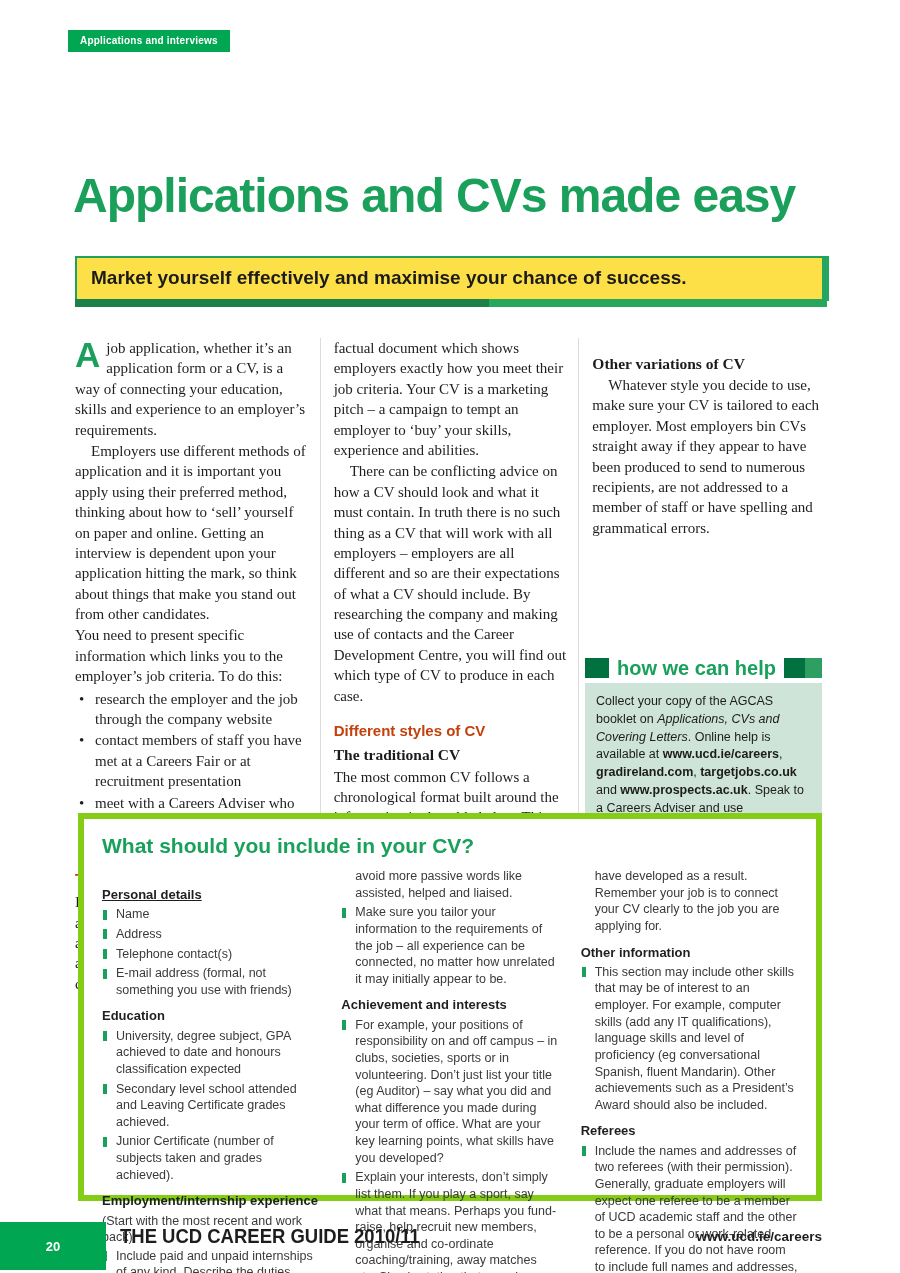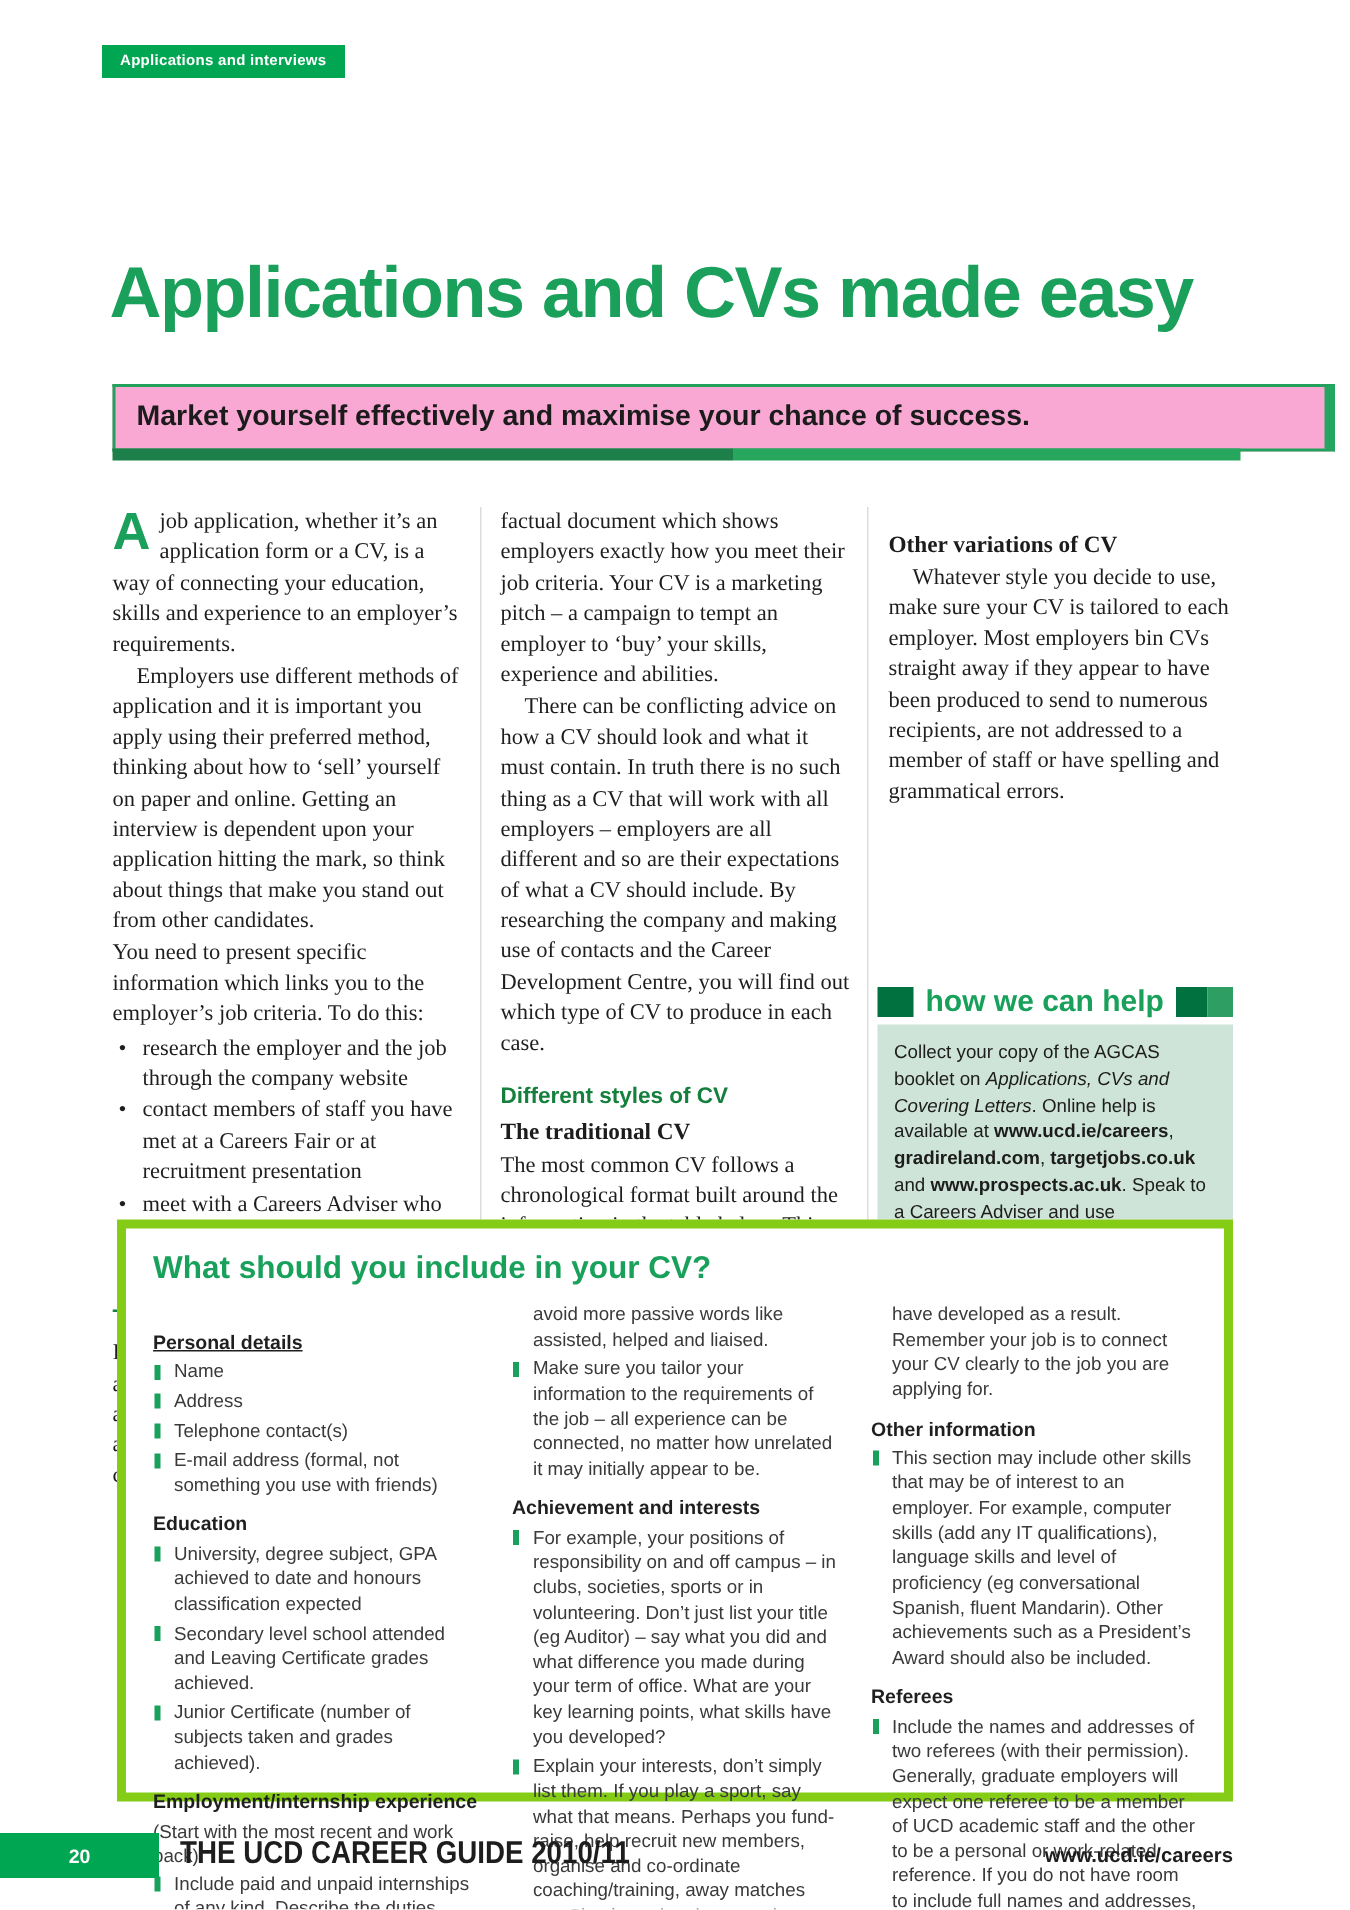--- a/index.html
+++ b/index.html
@@ -9,37 +9,37 @@
 
   
   .badge { position:absolute; left:68px; top:30px; background:#00a651; color:#fff;
            font-weight:bold; font-size:10px; padding:5px 12px 6px; letter-spacing:0.2px; }
 
   
   .main-title { position:absolute; left:73px; top:168px; color:#1aa05a;
                 font-weight:bold; font-size:48px; letter-spacing:-1px;text-align:center; }
 
   
-  .subtitle-box { position:absolute; left:75px; top:256px; width:815px;
+  .subtitle-box { position:absolute; left:75px; top:256px; width:754px;
                   border:2px solid #21a15c; border-right:7px solid #25a660;
-                  background:#f9a8d4; padding:9px 14px 10px;
+                  background:#fde047; padding:9px 14px 10px;
                   font-weight:bold; font-size:19px; color:#1b1b1b; }
   .subtitle-shadow { position:absolute; left:75px; top:299px; width:752px; height:8px;
                      background:linear-gradient(to right,#1d7f49 0%,#1d7f49 55%,#27a65e 55%,#27a65e 100%); }
 
   
   .article { position:absolute; left:75px; top:338px; width:750px; display:flex; }
   .col { flex:1; font-family:"Liberation Serif", serif; font-size:15px; line-height:1.36; color:#1e1e1e; }
   .col + .col { border-left:1px solid #dcdcdc; margin-left:12px; padding-left:13px; }
   .col p { margin-bottom:1px; }
   .col p.indent { text-indent:16px; }
   .dropcap { float:left; color:#1aa05a; font-family:"Liberation Sans",sans-serif;
              font-weight:bold; font-size:35px; line-height:0.82; margin:3px 6px 0 0; }
   .h-sans { font-family:"Liberation Sans",sans-serif; font-weight:bold; font-size:15px;
-            color:#15803d; margin:15px 0 3px; }
+            color:#c2410c; margin:15px 0 3px; }
   .h-serif { font-family:"Liberation Serif",serif; font-weight:bold; font-size:15.5px;
              color:#1c1c1c; margin:15px 0 1px; }
   .h-serif.tight { margin-top:2px; }
   ul.dots { list-style:none; margin:2px 0 2px 4px; }
   ul.dots li { position:relative; padding-left:16px; margin-bottom:1px; }
   ul.dots li::before { content:"•"; position:absolute; left:0; top:0; color:#1e1e1e; }
 
   
   .help-box { position:absolute; left:585px; top:641px; width:237px; }
   .help-title-row { display:flex; align-items:center; height:22px; margin-bottom:4px;margin-top:16px; }
@@ -60,21 +60,21 @@
   .cv-cols { display:flex; gap:22px; }
   .cv-col { flex:1; font-size:12.5px; line-height:1.33; color:#3a3a3a; }
   .cv-h { font-weight:bold; font-size:13px; color:#1f1f1f; margin:9px 0 3px; }
   .cv-h.first { margin-top:18px;text-decoration:underline; }
   .cv-note { margin-bottom:2px; }
   .cv-item { position:relative; padding-left:14px; margin-bottom:3px; }
   .cv-item::before { content:""; position:absolute; left:1px; top:3.5px; width:4px; height:10px; background:#19a15b; }
   .cv-cont { padding-left:14px; margin-bottom:3px; }
 
   
-  .footer-pagebox { position:absolute; left:0; top:1222px; width:106px; height:30px;
+  .footer-pagebox { position:absolute; left:0; top:1222px; width:106px; height:48px;
                     background:#00a651; color:#fff; font-weight:bold; font-size:13px;
                     display:flex; align-items:center; justify-content:center; }
   .footer-title { position:absolute; left:120px; top:1224px; font-weight:bold; font-size:21px;
                   color:#1d1d1d; letter-spacing:0; transform:scaleX(0.88); transform-origin:left center; }
   .footer-url { position:absolute; right:78px; top:1229px; font-weight:bold; font-size:13.5px; color:#1d1d1d; }
 </style>
 </head>
 <body>
 
 <div class="page">

